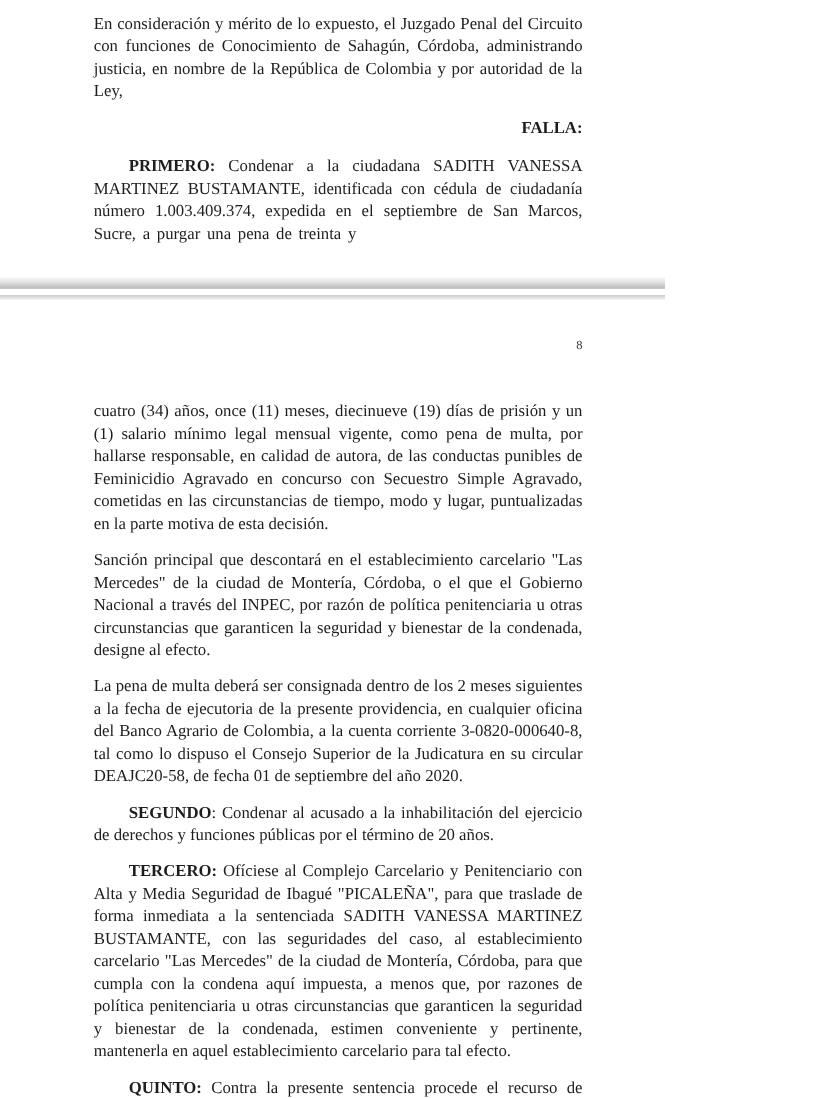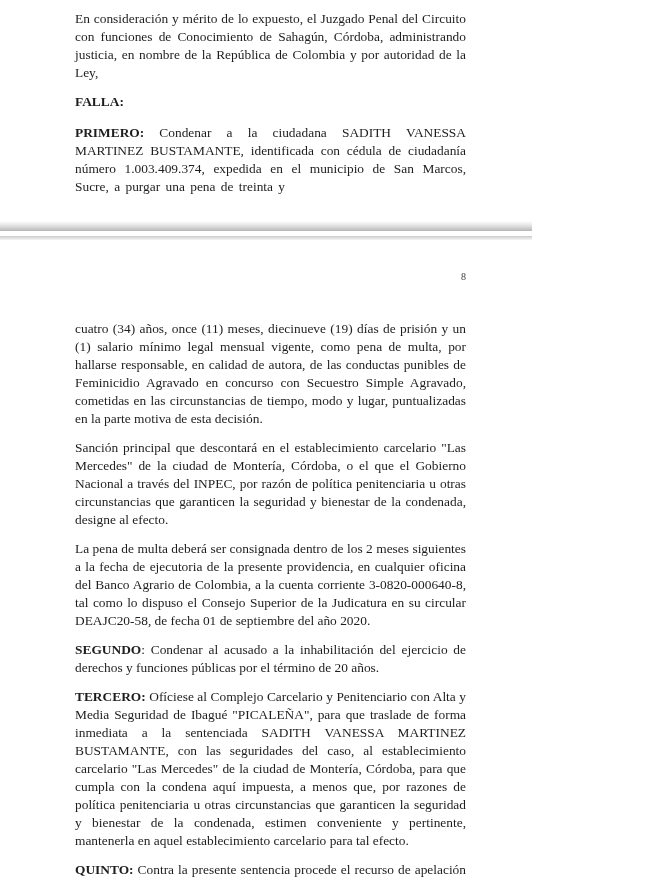--- a/index.html
+++ b/index.html
@@ -48,23 +48,24 @@
   }
   p {
     margin: 0;
     font-size: 13.4px;
     line-height: 18px;
     text-align: justify;
     color: #1d1d1d;
   }
   .lead {
     font-weight: 700;
+    margin-left: 28px;
   }
   .heading {
-    text-align: left;
+    text-align: right;
     font-weight: 700;
     margin-top: 11px;
   }
   .primero-par {
     margin-top: 13px;
     word-spacing: 2px;
   }
   .page-number {
     margin-top: 31px;
     text-align: right;
@@ -80,21 +81,21 @@
   }
 </style>
 </head>
 <body>
 
 <div class="doc-viewer">
 
   <div class="page page-prev">
     <p class="intro-par">En consideración y mérito de lo expuesto, el Juzgado Penal del Circuito con funciones de Conocimiento de Sahagún, Córdoba, administrando justicia, en nombre de la República de Colombia y por autoridad de la Ley,</p>
     <p class="heading">FALLA:</p>
-    <p class="primero-par"><span class="lead">PRIMERO:</span><span> Condenar a la ciudadana SADITH VANESSA MARTINEZ BUSTAMANTE, identificada con cédula de ciudadanía número 1.003.409.374, expedida en el municipio de San Marcos, Sucre, a purgar una pena de treinta y</span></p>
+    <p class="primero-par"><span class="lead">PRIMERO:</span><span> Condenar a la ciudadana SADITH VANESSA MARTINEZ BUSTAMANTE, identificada con cédula de ciudadanía número 1.003.409.374, expedida en el septiembre de San Marcos, Sucre, a purgar una pena de treinta y</span></p>
     <div class="page-prev-shadow"></div>
   </div>
 
   <div class="page-gap"></div>
   <div class="page-next-edge"></div>
 
   <div class="page page-next">
     <div class="page-number">8</div>
 
     <p class="continuation">cuatro (34) años, once (11) meses, diecinueve (19) días de prisión y un (1) salario mínimo legal mensual vigente, como pena de multa, por hallarse responsable, en calidad de autora, de las conductas punibles de Feminicidio Agravado en concurso con Secuestro Simple Agravado, cometidas en las circunstancias de tiempo, modo y lugar, puntualizadas en la parte motiva de esta decisión.</p>

